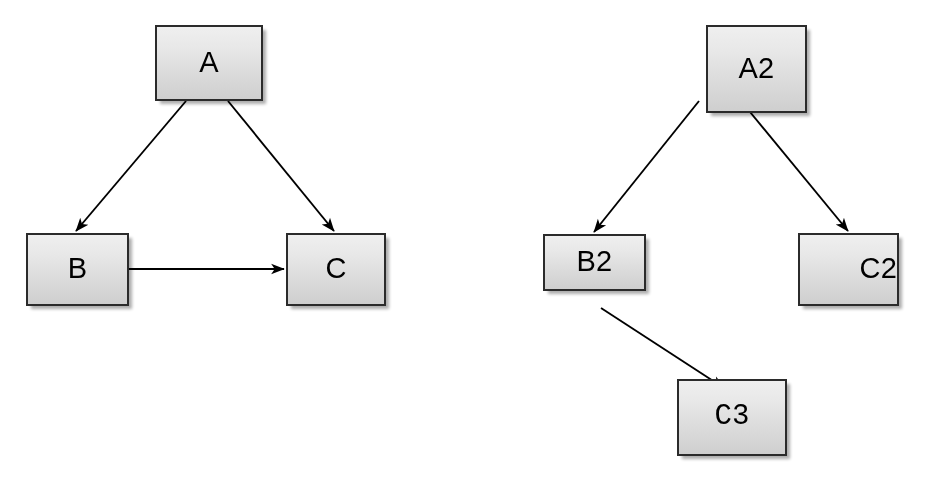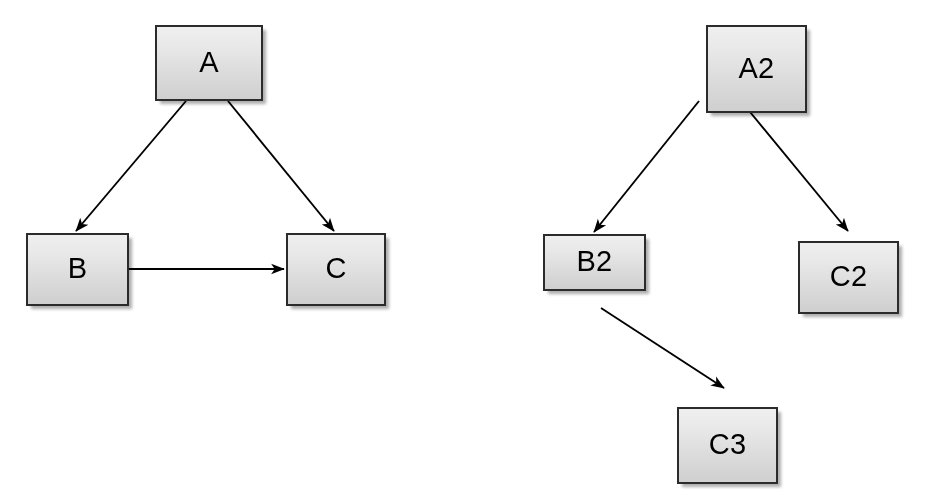--- a/index.html
+++ b/index.html
@@ -80,21 +80,21 @@
       </div>
       <div class="node" style="left: 286px; top: 233px; width: 100px; height: 73px;">
         <span class="node-label">C</span>
       </div>
       <div class="node" style="left: 670px; top: 25px; width: 101px; height: 88px; margin-left: 36px;">
         <span class="node-label">A2</span>
       </div>
       <div class="node" style="left: 543px; top: 234px; width: 103px; height: 57px;">
         <span class="node-label">B2</span>
       </div>
-      <div class="node" style="left: 798px; top: 241px; width: 101px; height: 73px;">
+      <div class="node" style="left: 798px; top: 233px; width: 101px; height: 73px; justify-content: flex-end;">
         <span class="node-label">C2</span>
       </div>
-      <div class="node" style="left: 677px; top: 407px; width: 101px; height: 77px;">
+      <div class="node" style="left: 677px; top: 379px; width: 110px; height: 77px; font-family: Liberation Mono, monospace;">
         <span class="node-label">C3</span>
       </div>
     </div>
 
 </div>
 
 </body></html>

